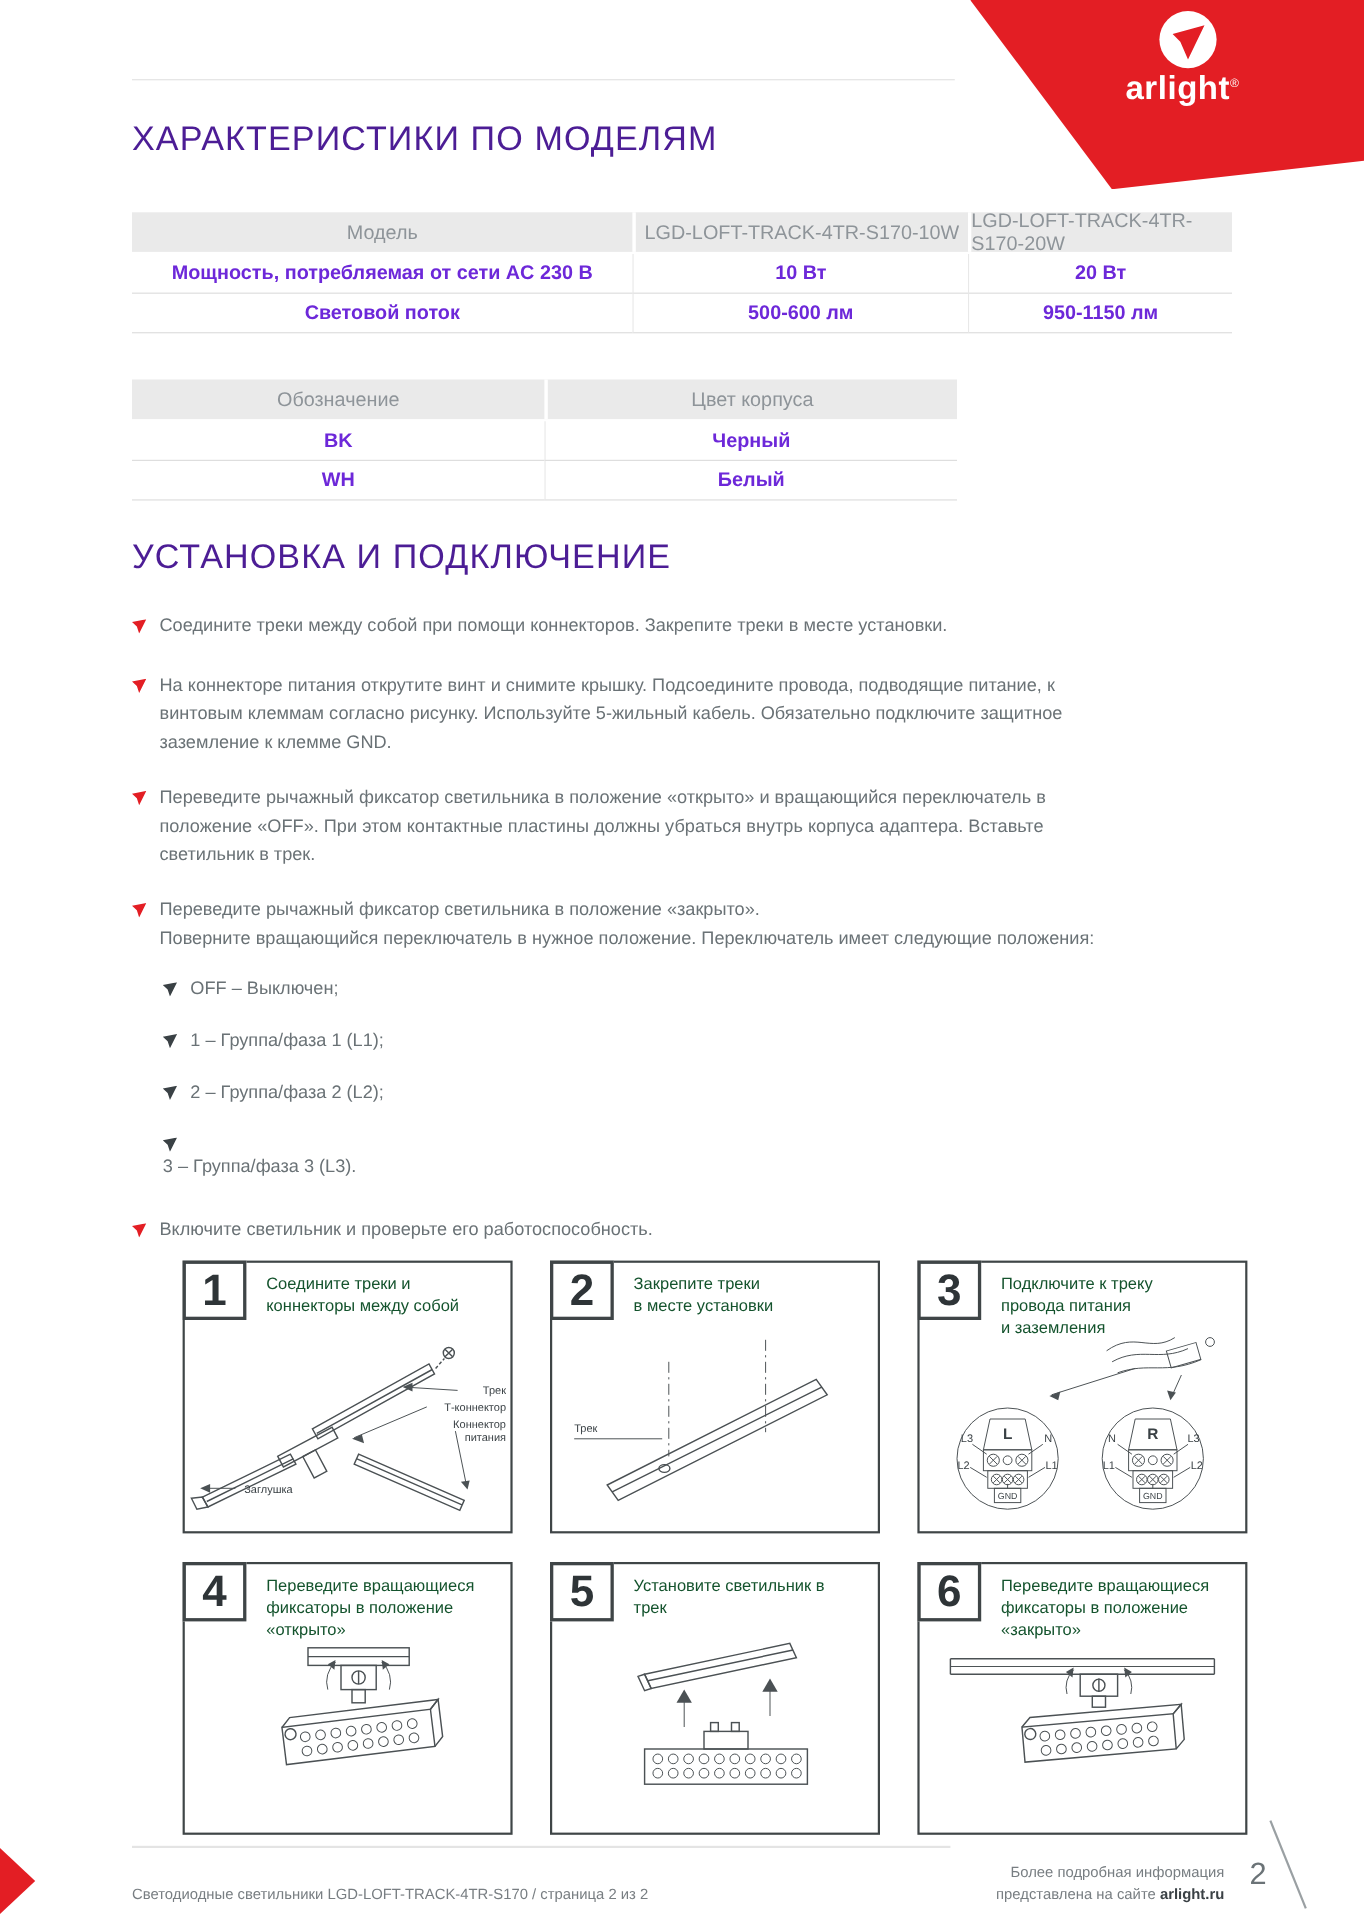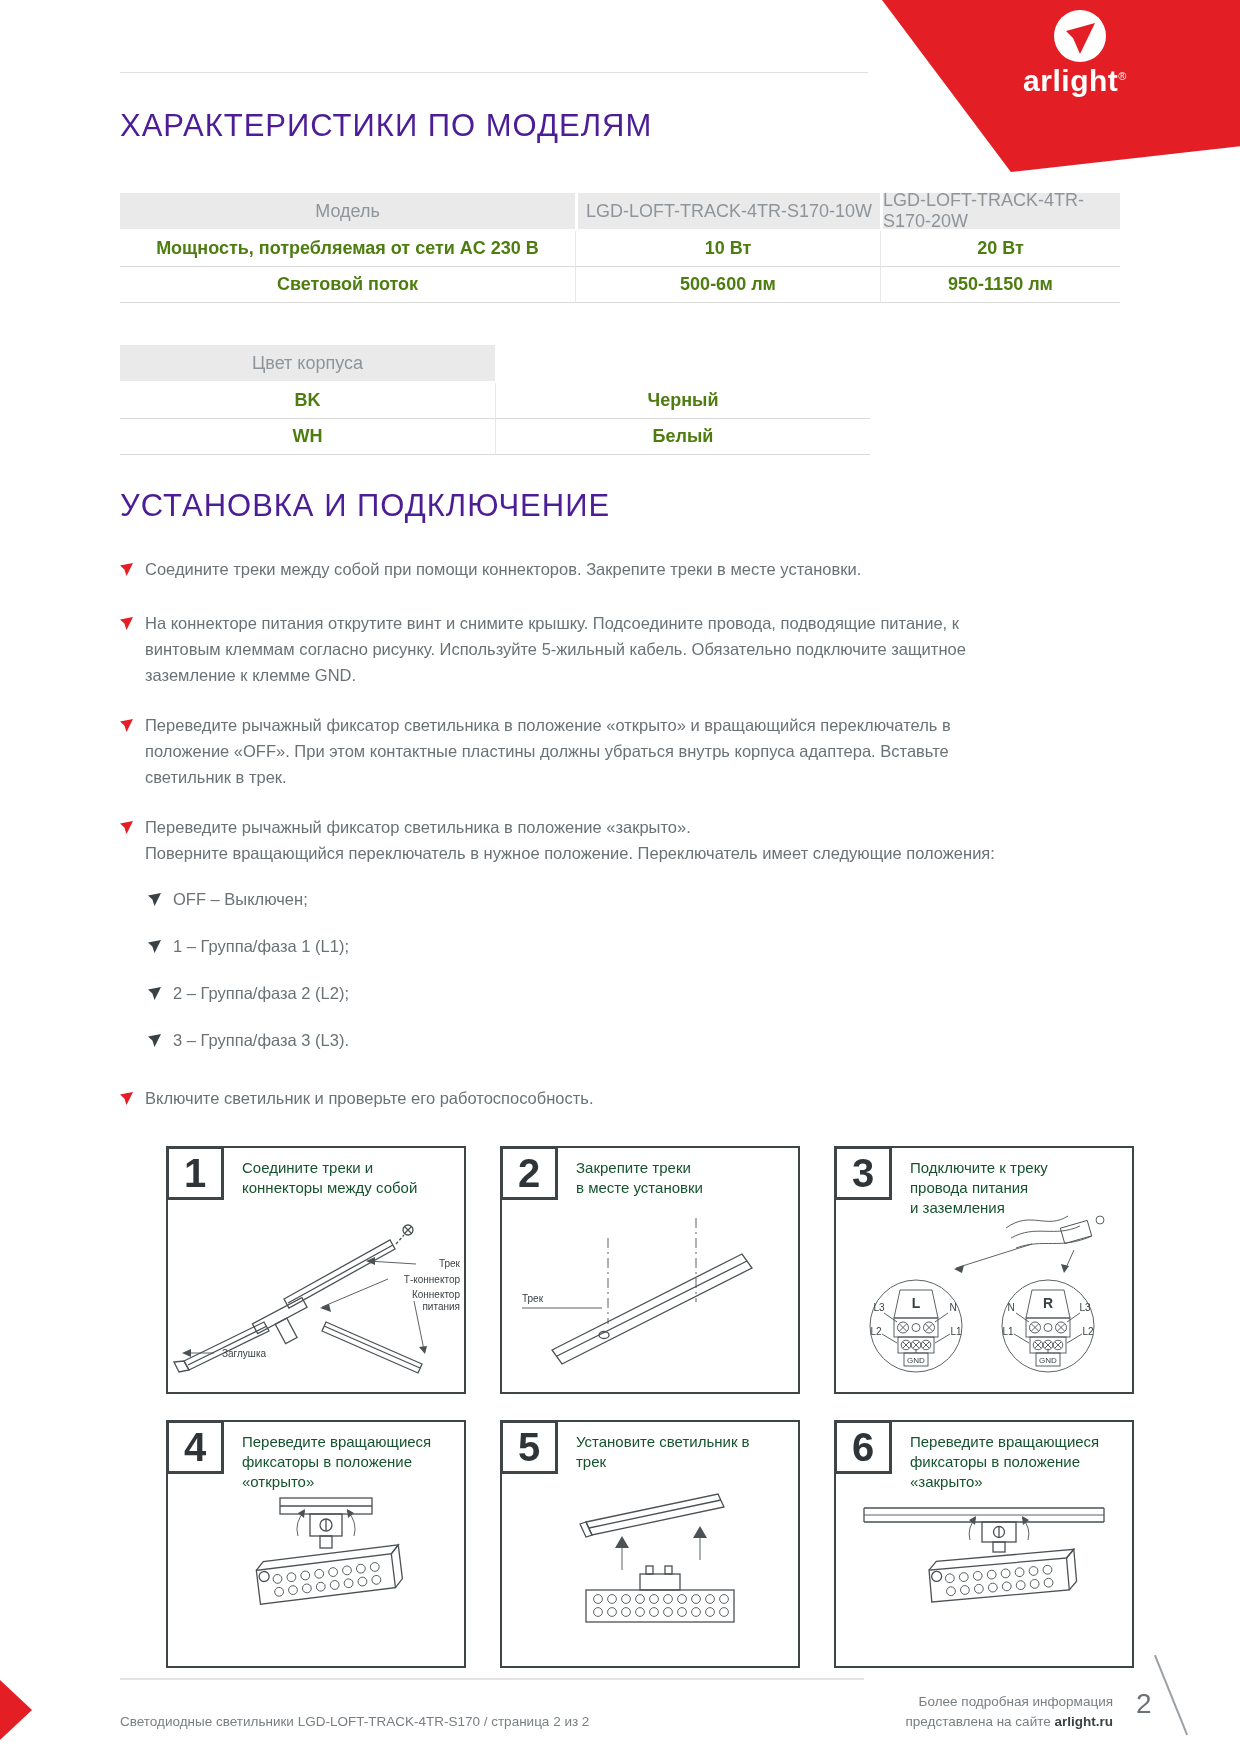--- a/index.html
+++ b/index.html
@@ -18,21 +18,21 @@
   .sec-title { position:absolute; left:120px; color:#4c1d95; font-size:31px; font-weight:400; letter-spacing:1px; }
 
   
   .tbl { position:absolute; left:120px; }
   .trow { display:grid; }
   .t1 .trow { grid-template-columns:455px 305px 240px; }
   .t2 .trow { grid-template-columns:375px 375px; }
   .tcell { height:36px; display:flex; align-items:center; justify-content:center; font-size:18px; }
   .thead .tcell { background:#EAEAEA; color:#8E9499; }
   .thead .tcell + .tcell { border-left:3px solid #fff; }
-  .tbody .tcell { color:#4d7c0f; font-weight:bold; border-bottom:1px solid #DBDBDB; }
+  .tbody .tcell { color:#6d28d9; font-weight:bold; border-bottom:1px solid #DBDBDB; }
   .tbody .tcell + .tcell { border-left:1px solid #E8E8E8; }
   .thead { margin-bottom:2px; }
 
   
   .steps { position:absolute; left:120px; top:556px; width:915px; }
   .step { display:flex; align-items:flex-start; color:#6A7276; font-size:16.5px; line-height:26px; }
   .step .mark { flex:0 0 13px; margin:7px 12px 0 0; }
   .step .txt { white-space:pre-line; }
   .sub-steps { padding-left:28px; }
 
@@ -90,20 +90,21 @@
     <div class="trow">
       <div class="tcell">Световой поток</div>
       <div class="tcell">500-600 лм</div>
       <div class="tcell">950-1150 лм</div>
     </div>
   </div>
 </div>
 
 <div class="tbl t2" style="top:345px; width:750px;">
   <div class="trow thead">
+    <div class="tcell">Обозначение</div>
     <div class="tcell">Цвет корпуса</div>
   </div>
   <div class="tbody">
     <div class="trow">
       <div class="tcell">BK</div>
       <div class="tcell">Черный</div>
     </div>
     <div class="trow">
       <div class="tcell">WH</div>
       <div class="tcell">Белый</div>
@@ -152,21 +153,21 @@
           <polygon points="0,2.5 13,0 6.5,13 4.4,6.6" fill="#3A4145"></polygon>
         </svg>
       <div class="txt">1 – Группа/фаза 1 (L1);</div>
     </div>
     <div class="step" style="margin-top:21px;">
       <svg class="mark" width="13" height="13" viewBox="0 0 13 13">
           <polygon points="0,2.5 13,0 6.5,13 4.4,6.6" fill="#3A4145"></polygon>
         </svg>
       <div class="txt">2 – Группа/фаза 2 (L2);</div>
     </div>
-    <div class="step" style="margin-top:21px;">
+    <div class="step" style="margin-top:21px;flex-direction:column;">
       <svg class="mark" width="13" height="13" viewBox="0 0 13 13">
           <polygon points="0,2.5 13,0 6.5,13 4.4,6.6" fill="#3A4145"></polygon>
         </svg>
       <div class="txt">3 – Группа/фаза 3 (L3).</div>
     </div>
   </div>
 
   <div class="step" style="margin-top:32px;">
     <svg class="mark" width="13" height="13" viewBox="0 0 13 13">
         <polygon points="0,2.5 13,0 6.5,13 4.4,6.6" fill="#E31E24"></polygon>

